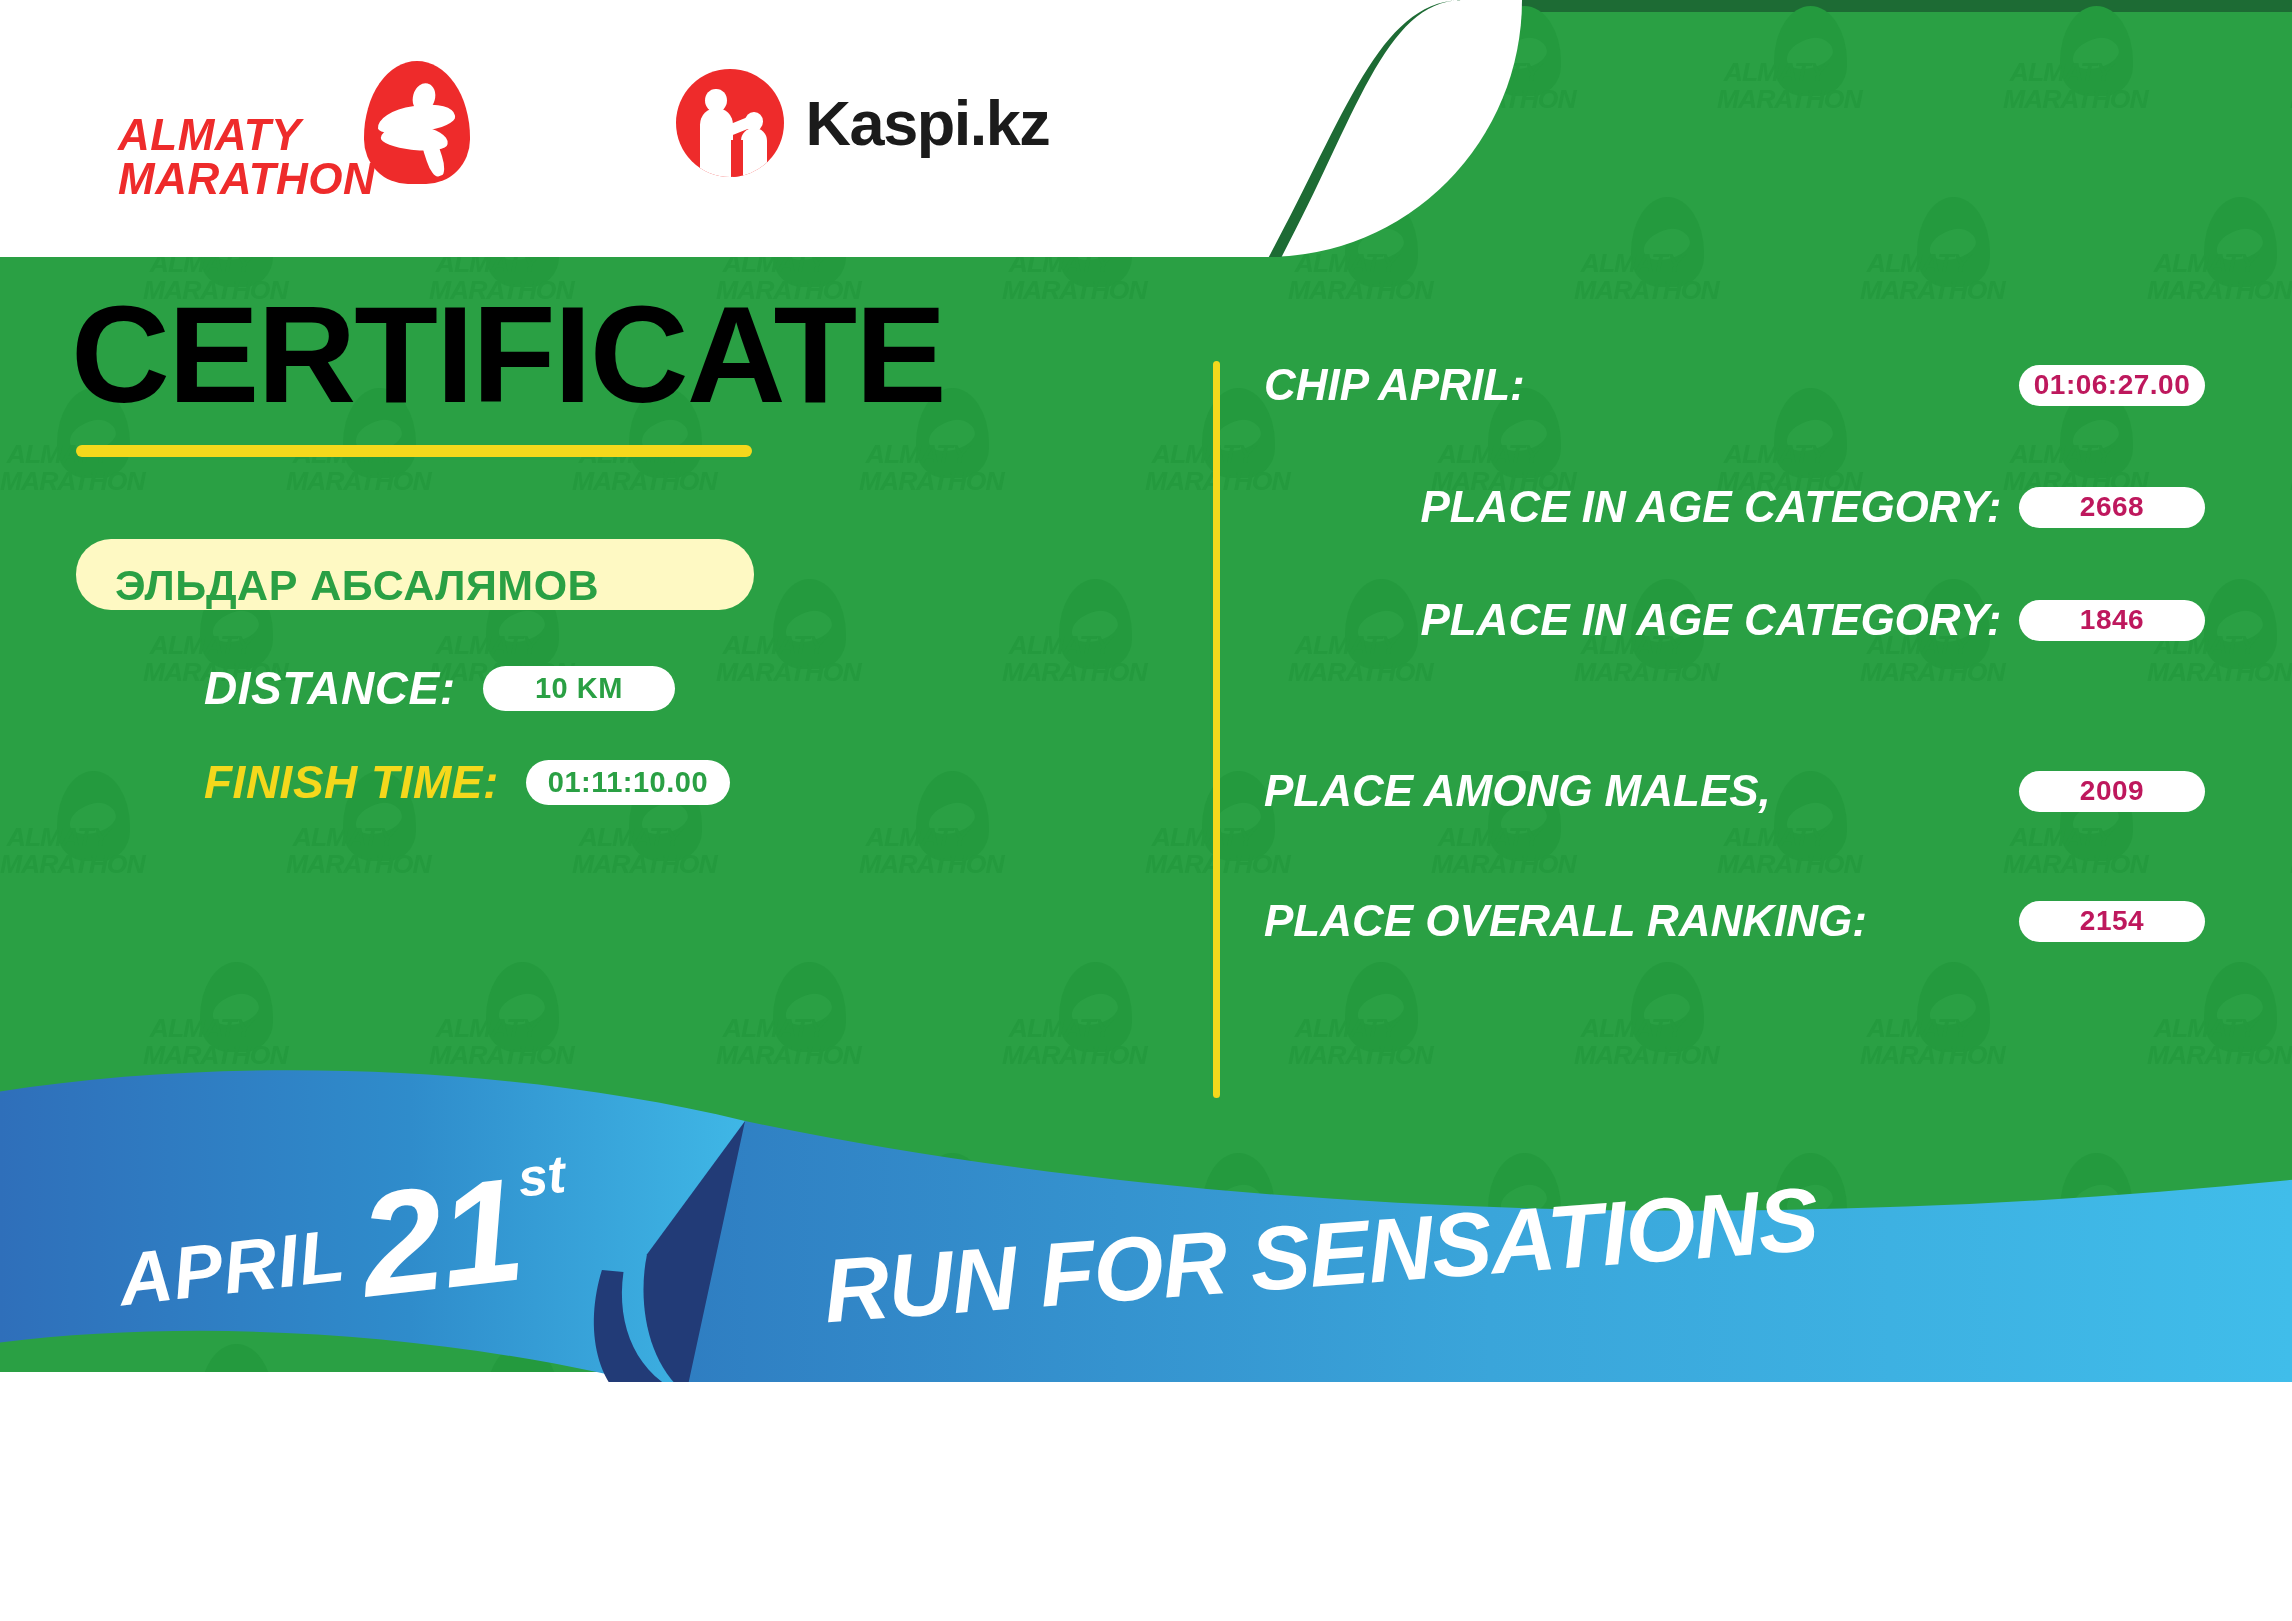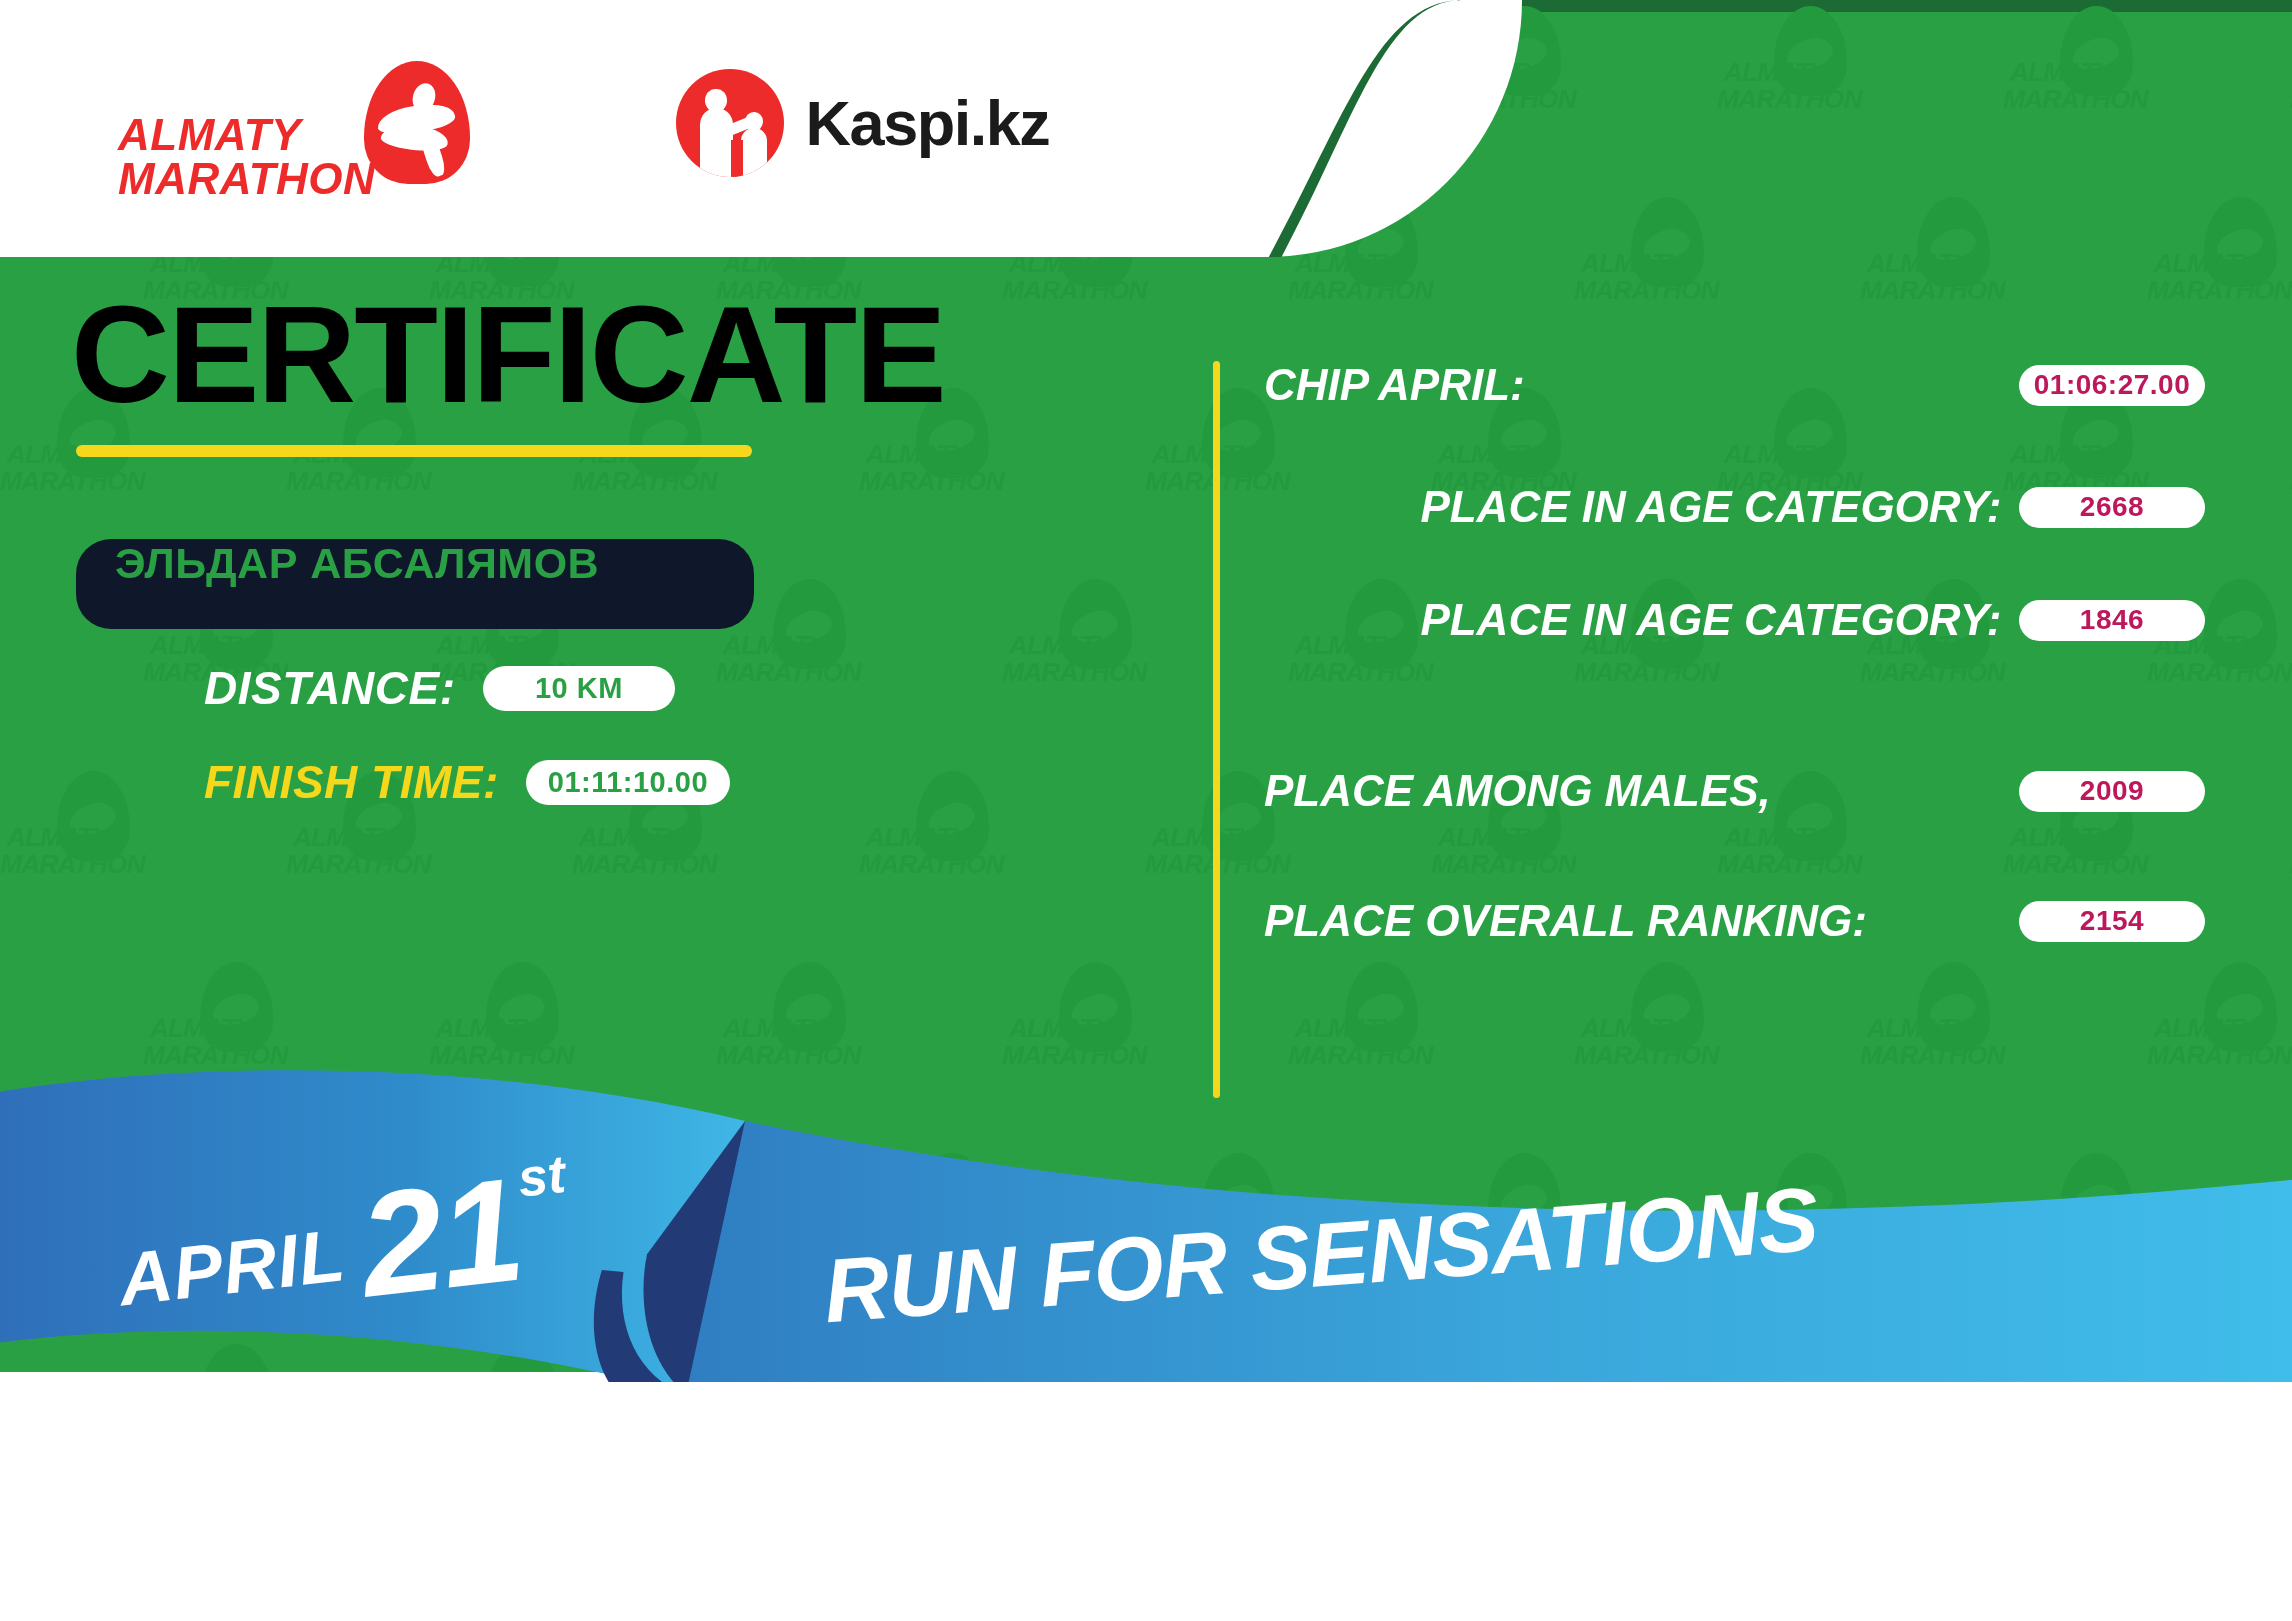--- a/index.html
+++ b/index.html
@@ -179,24 +179,24 @@
     line-height: 1;
   }
   .title-rule {
     position: absolute; left: 76px; top: 188px;
     width: 676px; height: 11.8px;
     background: #f5d81c;
     border-radius: 5.9px;
   }
   .name-pill {
     position: absolute; left: 76px; top: 282px;
-    width: 678px; height: 90px;
-    background: #0f172a;
+    width: 678px; height: 71px;
+    background: #fef9c3;
     border-radius: 35px;
-    display: flex; align-items: flex-start;
+    display: flex; align-items: flex-end;
     padding-left: 39px;
   }
   .name-pill span {
     color: #2aa044;
     font-weight: 900;
     font-size: 43px;
     letter-spacing: 0.5px;
   }
 
   .left-row {

